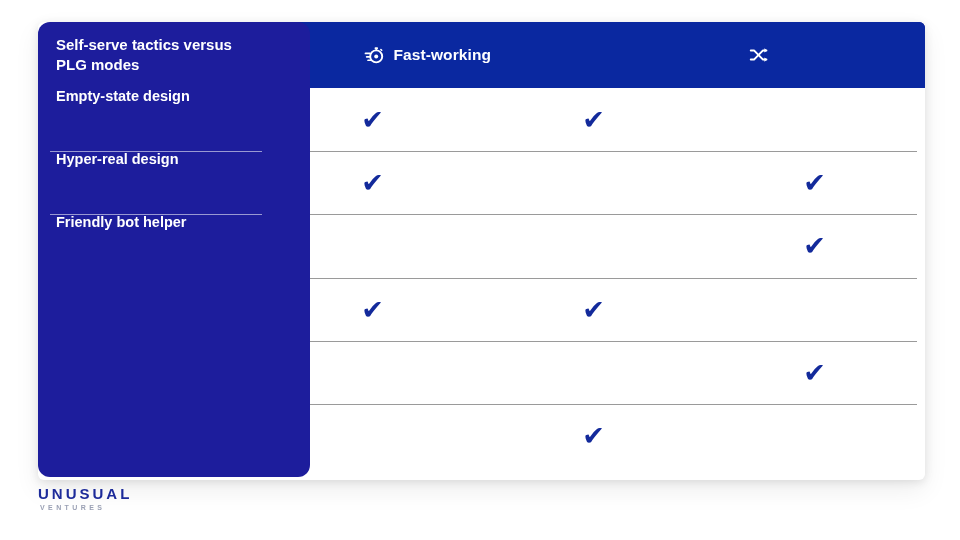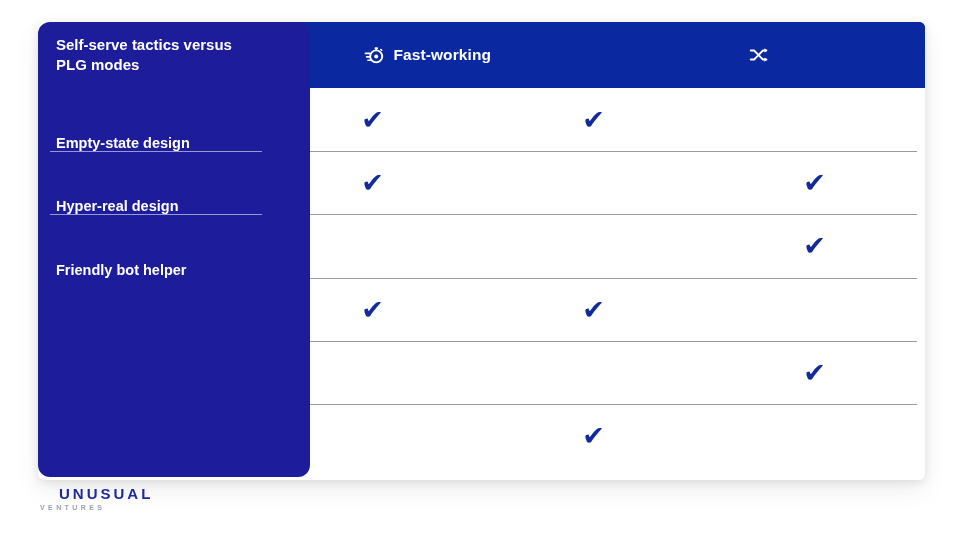--- a/index.html
+++ b/index.html
@@ -102,21 +102,21 @@
   }
   #sidebar-rows {
     position: absolute;
     left: 0;
     top: 66px;
     width: 224px;
   }
   .side-row {
     height: 63.2px;
     display: flex;
-    align-items: flex-end;
+    align-items: flex-start;
     padding-left: 18px;
     box-sizing: border-box;
     color: #ffffff;
     font-size: 14.5px;
     font-weight: bold;
     position: relative;
   }
   .side-row + .side-row::before {
     content: "";
     position: absolute;
@@ -169,21 +169,20 @@
     position: absolute;
     left: 38px;
     top: 486px;
   }
   #logo-main {
     color: #1d2b9a;
     font-size: 15px;
     font-weight: bold;
     letter-spacing: 3.0px;
     line-height: 1;
-    margin-left: 21px;
   }
   #logo-sub {
     color: #9aa0b4;
     font-size: 7px;
     font-weight: bold;
     letter-spacing: 3.4px;
     line-height: 1;
     margin-top: 3px;
     padding-left: 2px;
   }

